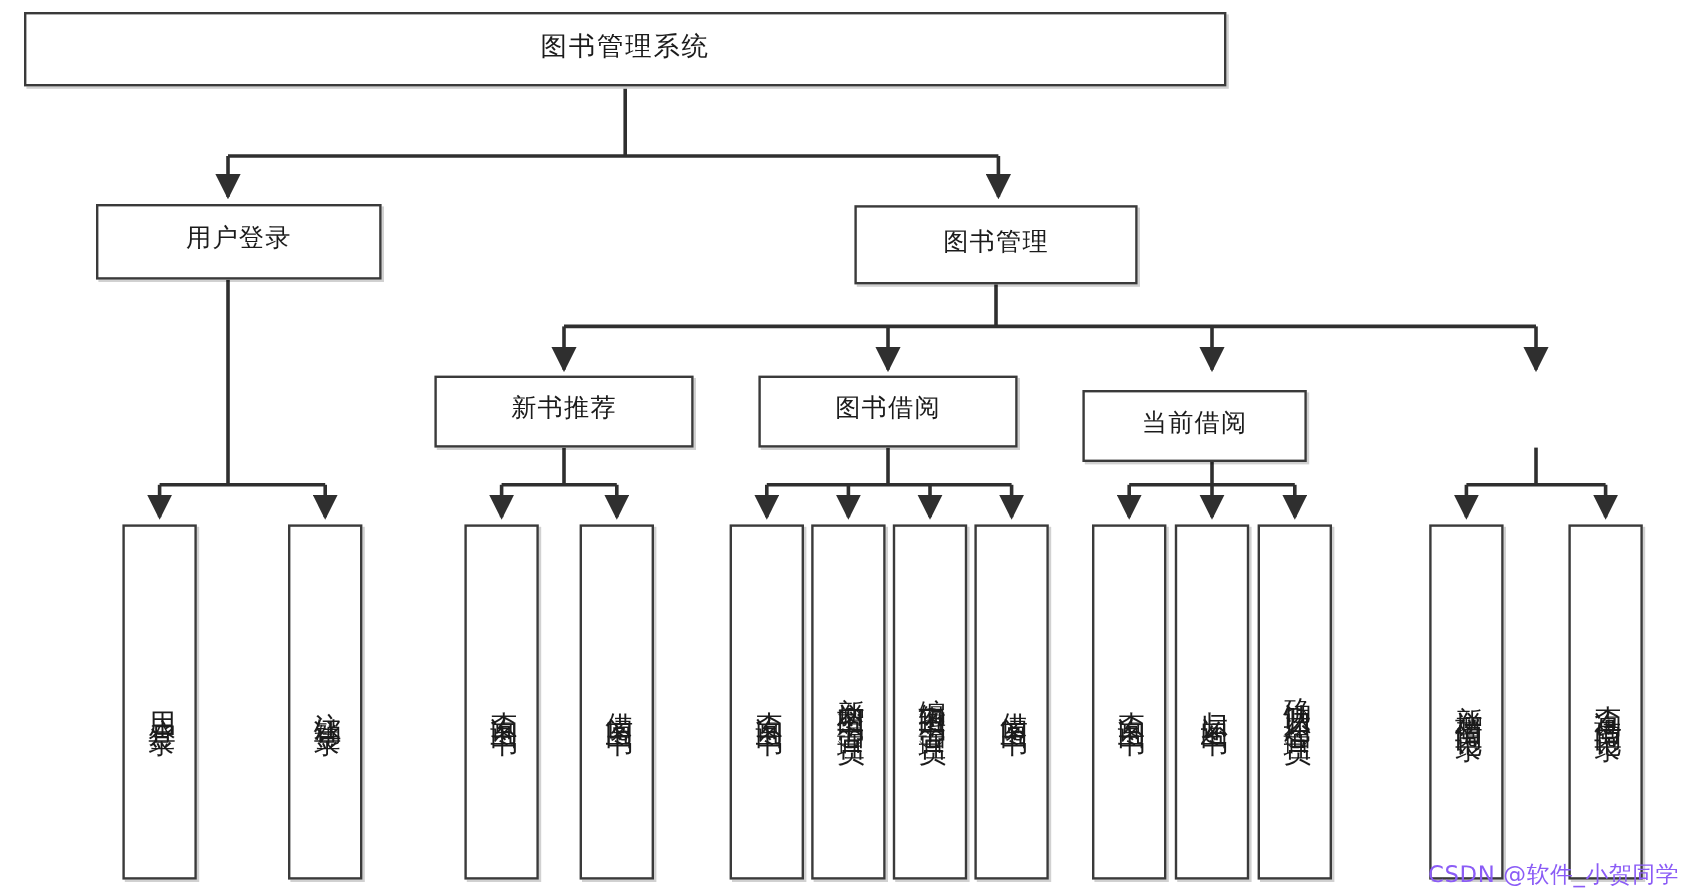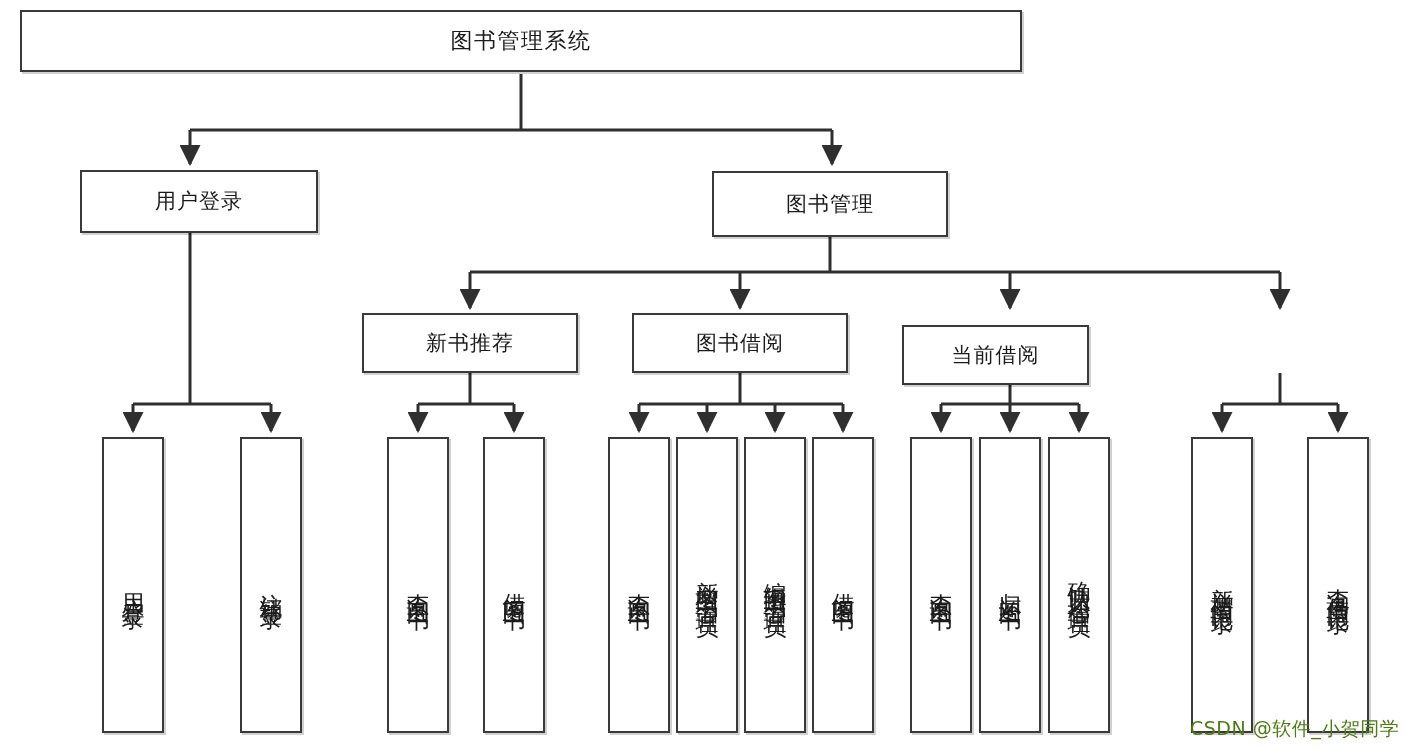--- a/index.html
+++ b/index.html
@@ -31,20 +31,21 @@
     justify-content:center;
     color:#1b1b1b;
     z-index:2;
   }
   .node-label{
     display:block;
     text-align:center;
     line-height:1.18;
     color:#1b1b1b;
     white-space:pre;
+    font-family:Liberation Mono, monospace;
   }
   
   .node.horiz .node-label{
     font-size:21px;
     letter-spacing:1px;
   }
   .node.root .node-label{ font-size:22px; letter-spacing:1.5px; }
 
   
   .node.vert{
@@ -55,21 +56,21 @@
   .node.vert .node-label{
     writing-mode:vertical-rl;
     text-orientation:upright;
     font-size:23px;
     letter-spacing:5px;
     line-height:1;
   }
   .watermark{
     position:absolute;
     font-size:19px;
-    color:#4d7c0f;
+    color:#8b5cf6;
     letter-spacing:0.5px;
     white-space:nowrap;
     z-index:3;
     font-family:"DejaVu Sans","Liberation Sans",sans-serif;
   }
 </style>
 </head>
 <body>
 
 <div id="canvas">

